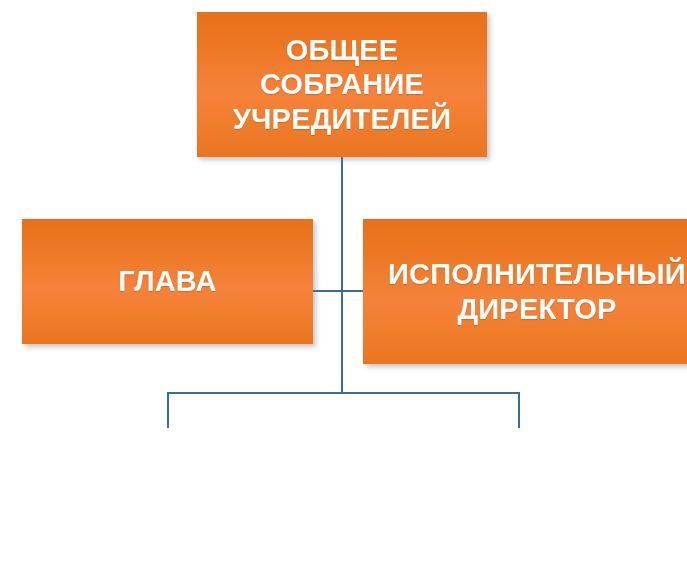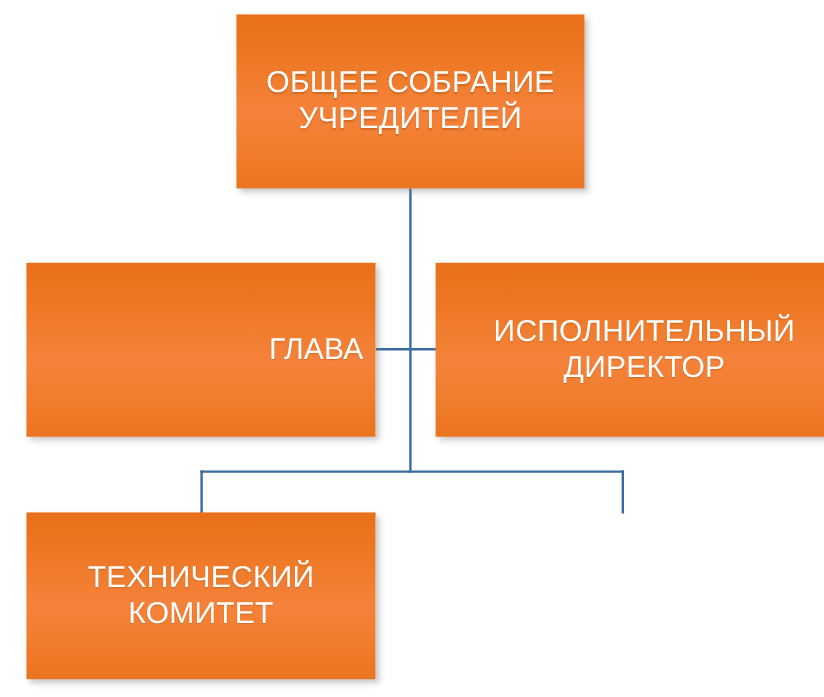--- a/index.html
+++ b/index.html
@@ -39,30 +39,30 @@
     background: linear-gradient(to bottom,
                  #e8701a 0%,
                  #ec7722 22%,
                  #f5823a 55%,
                  #f07d2c 78%,
                  #ea7520 100%);
     box-shadow: 3px 3px 5px rgba(120,120,125,0.42);
     padding: 4px 10px;
   }
   .node-label {
-    font-size: 25px;
+    font-size: 29px;
     line-height: 1.18;
     letter-spacing: 0.2px;
-    font-weight: 400;
+    font-weight: 700;
     text-shadow: 0 1px 1px rgba(140,70,15,0.35);
     white-space: pre-line;
   }
   
   #node-assembly      { left: 197px; top: 12px;  width: 290px; height: 145px; }
-  #node-head          { left: 22px;  top: 219px; width: 291px; height: 145px; justify-content: flex-end; }
+  #node-head          { left: 22px;  top: 219px; width: 291px; height: 125px; }
   #node-exec-director { left: 363px; top: 219px; width: 348px; height: 145px; }
   #node-tech-committee{ left: 22px;  top: 427px; width: 291px; height: 139px; }
   #node-pr-committee  { left: 372px; top: 427px; width: 295px; height: 139px; }
 </style>
 </head>
 <body>
 
 <div id="chart-root">
 
   <svg id="connector-layer" viewBox="0 0 687 581" xmlns="http://www.w3.org/2000/svg">
@@ -87,19 +87,15 @@
 
   <div class="node" id="node-head">
     <span class="node-label">ГЛАВА</span>
   </div>
 
   <div class="node" id="node-exec-director">
     <span class="node-label">ИСПОЛНИТЕЛЬНЫЙ
 ДИРЕКТОР</span>
   </div>
 
-  <div class="node" id="node-tech-committee">
-    <span class="node-label">ТЕХНИЧЕСКИЙ
-КОМИТЕТ</span>
-  </div>
 
 
 </div>
 
 </body></html>

